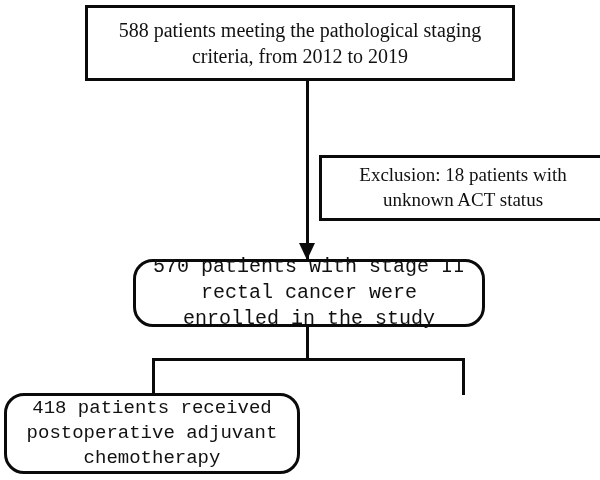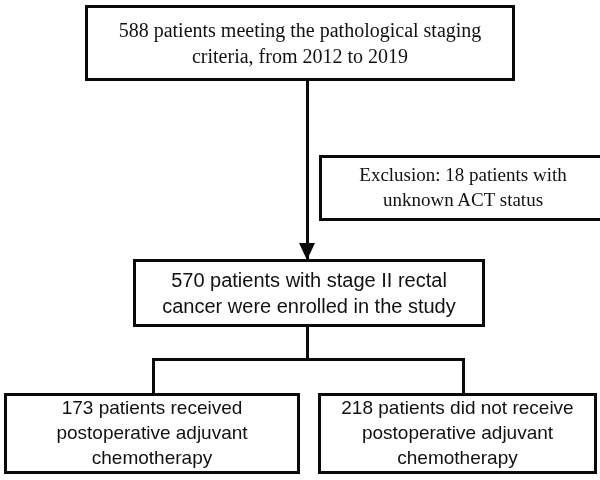--- a/index.html
+++ b/index.html
@@ -33,21 +33,22 @@
     padding: 0 16px;
     box-sizing: border-box;
     line-height: 1.30;
   }
   
   .serif {
     font-family: "Liberation Serif", "DejaVu Serif", serif;
   }
   
   .sans {
-    font-family: Liberation Sans, sans-serif;
+    font-family: Liberation Mono, monospace;
+    border-radius: 20px;
   }
 
   #node-screened  { left: 85px;  top: 5px;   width: 430px; height: 76px;  font-size: 20px; }
   #node-excluded  { left: 319px; top: 155px; width: 288px; height: 66px;  font-size: 19px; }
   #node-enrolled  { left: 133px; top: 259px; width: 352px; height: 68px;  font-size: 20px; }
   #node-act-yes   { left: 4px;   top: 393px; width: 296px; height: 81px;  font-size: 19px; }
   #node-act-no    { left: 318px; top: 393px; width: 279px; height: 81px;  font-size: 19px; }
 
   
   .conn {
@@ -96,20 +97,17 @@
 
   <div class="node serif" id="node-excluded">
     <span class="label">Exclusion: 18 patients with unknown ACT status</span>
   </div>
 
   <div class="node sans" id="node-enrolled">
     <span class="label">570 patients with stage II rectal cancer were enrolled in the study</span>
   </div>
 
   <div class="node sans" id="node-act-yes">
-    <span class="label">173 patients received postoperative adjuvant chemotherapy</span>
+    <span class="label">418 patients received postoperative adjuvant chemotherapy</span>
   </div>
 
-  <div class="node sans" id="node-act-no">
-    <span class="label">218 patients did not receive postoperative adjuvant chemotherapy</span>
-  </div>
 
 </div>
 
 </body></html>

